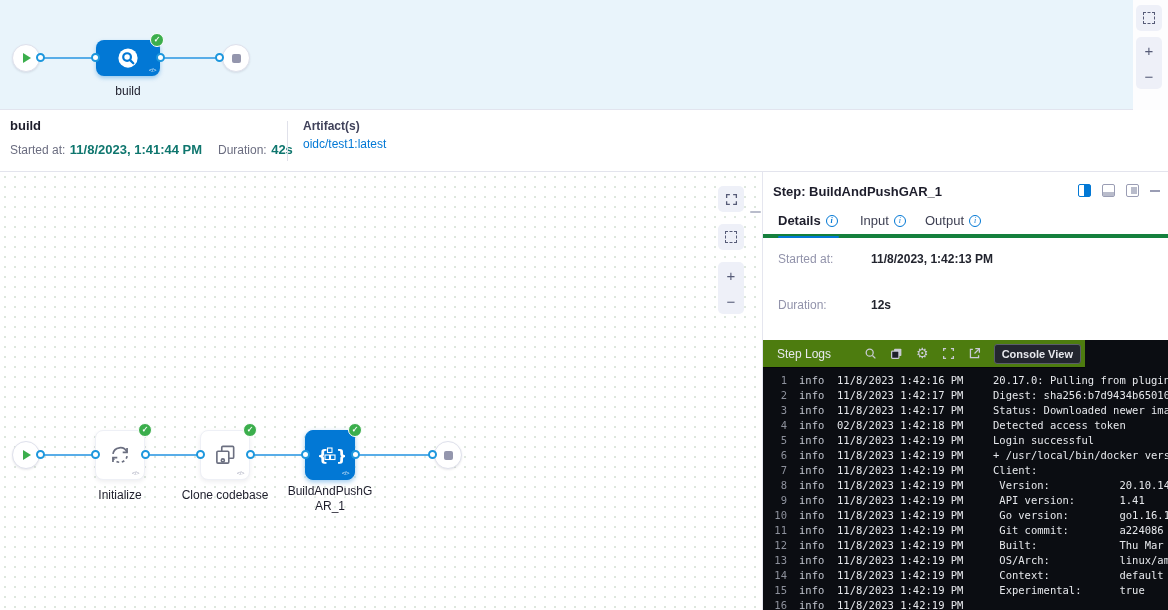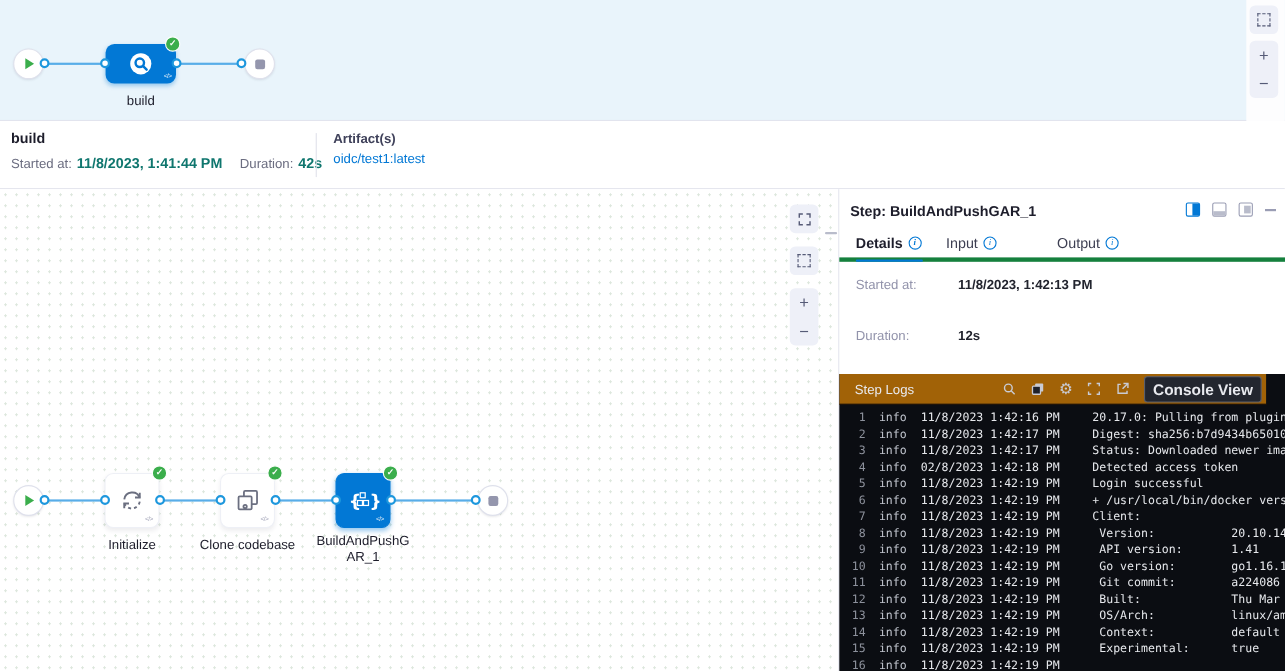--- a/index.html
+++ b/index.html
@@ -60,25 +60,25 @@
   .rp-tab.active { font-weight:bold; color:#1d1d2b; }
   .info-i { width:12px; height:12px; border:1px solid #0278d5; border-radius:50%; color:#0278d5; font-size:8px; line-height:10px; text-align:center; font-style:italic; font-family:"Liberation Serif", serif; }
   .tab-underline { position:absolute; left:15px; top:64px; width:61px; height:2px; background:#0278d5; border-radius:1px; }
 
   .detail-row { position:absolute; left:0; width:406px; height:22px; }
   .detail-label { position:absolute; left:15px; font-size:12px; color:#9293ab; }
   .detail-value { position:absolute; left:108px; font-size:12px; font-weight:600; color:#22242e; }
 
   
   .logs { position:absolute; left:0; top:168px; width:406px; height:270px; background:#0b0d12; overflow:hidden; }
-  .logs-header { position:absolute; left:0; top:0; width:388px; height:28px; background:#a16207; border-bottom:1px solid #05060a; display:flex; align-items:center; }
+  .logs-header { position:absolute; left:0; top:0; width:322px; height:28px; background:#4d7c0f; border-bottom:1px solid #05060a; display:flex; align-items:center; }
   .logs-title { margin-left:14px; font-size:12px; color:#e8e9ee; }
   .logs-actions { margin-left:auto; display:flex; align-items:center; gap:13px; padding-right:4px; }
   .log-icon { color:#c9cbd4; display:flex; cursor:pointer; }
-  .console-btn { border:1px solid #5a5e6b; border-radius:3px; color:#e8e9ee; font-size:14px; font-weight:bold; padding:3px 7px; white-space:nowrap; cursor:pointer; background:#23262f; }
+  .console-btn { border:1px solid #5a5e6b; border-radius:3px; color:#e8e9ee; font-size:11px; font-weight:bold; padding:3px 7px; white-space:nowrap; cursor:pointer; background:#23262f; }
   .logs-body { position:absolute; left:0; top:28px; width:406px; height:242px; padding-top:5px; overflow:hidden; font-family:"DejaVu Sans Mono", monospace; font-size:10.5px; }
   .log-line { display:grid; grid-template-columns:24px 38px 168px 1fr; height:15px; line-height:15px; white-space:pre; }
   .ll-num { text-align:right; color:#8d919c; }
   .ll-level { padding-left:12px; color:#c2c6cf; }
   .ll-time { padding-left:12px; color:#e6e8ec; }
   .ll-msg { color:#e6e8ec; overflow:hidden; }
 
   svg { display:block; }
 </style>
 </head>
@@ -226,21 +226,21 @@
 
   <div class="rp-tabs">
     <div class="rp-tab active" style="left:15px;">
       <span>Details</span>
       <span class="info-i">i</span>
     </div>
     <div class="rp-tab" style="left:97px;">
       <span>Input</span>
       <span class="info-i">i</span>
     </div>
-    <div class="rp-tab" style="left:162px;margin-left:36px;">
+    <div class="rp-tab" style="left:162px;">
       <span>Output</span>
       <span class="info-i">i</span>
     </div>
   </div>
   <div class="tab-underline"></div>
 
   <div class="detail-row" style="top:80px;">
     <span class="detail-label">Started at:</span>
     <span class="detail-value">11/8/2023, 1:42:13 PM</span>
   </div>

